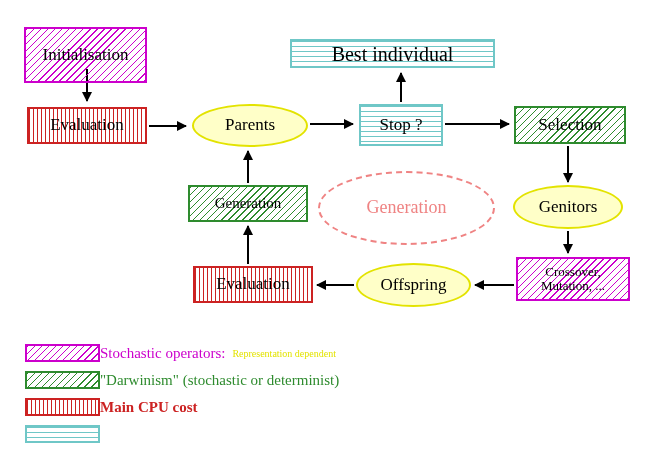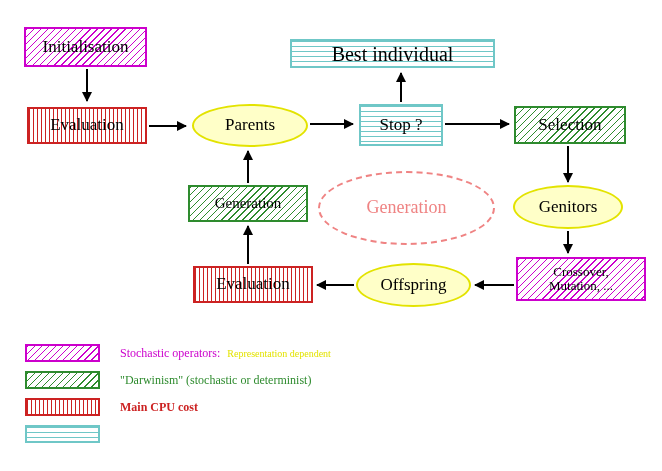--- a/index.html
+++ b/index.html
@@ -71,22 +71,21 @@
     display: flex;
     align-items: center;
     height: 20px;
   }
   .legend-swatch {
     width: 75px;
     height: 18px;
     flex: 0 0 75px;
   }
   .legend-label {
-    margin-left: 20px;
-    font-size: 12px;
+    font-size: 15px;
     white-space: nowrap;
   }
   .legend-label-extra {
     margin-left: 7px;
     font-size: 10px;
     white-space: nowrap;
   }
   .c-magenta { color: var(--magenta, #cc00cc); }
   .c-yellow  { color: var(--yellow, #e3e300); }
   .c-green   { color: var(--green, #2e8b2e); }
@@ -111,21 +110,21 @@
     <line x1="401" y1="102" x2="401" y2="73" stroke="#000" stroke-width="2" marker-end="url(#ah)"></line>
     <line x1="445" y1="124" x2="509" y2="124" stroke="#000" stroke-width="2" marker-end="url(#ah)"></line>
     <line x1="568" y1="146" x2="568" y2="182" stroke="#000" stroke-width="2" marker-end="url(#ah)"></line>
     <line x1="568" y1="231" x2="568" y2="253" stroke="#000" stroke-width="2" marker-end="url(#ah)"></line>
     <line x1="514" y1="285" x2="475" y2="285" stroke="#000" stroke-width="2" marker-end="url(#ah)"></line>
     <line x1="354" y1="285" x2="317" y2="285" stroke="#000" stroke-width="2" marker-end="url(#ah)"></line>
     <line x1="248" y1="264" x2="248" y2="226" stroke="#000" stroke-width="2" marker-end="url(#ah)"></line>
     <line x1="248" y1="183" x2="248" y2="151" stroke="#000" stroke-width="2" marker-end="url(#ah)"></line>
   </svg>
 
-  <div class="node hatch-magenta" style="left:24px; top:27px; width:123px; height:40px;">
+  <div class="node hatch-magenta" style="left:24px; top:27px; width:123px; height:56px;">
     <span>Initialisation</span>
   </div>
 
   <div class="node stripes-red" style="left:27px; top:107px; width:120px; height:37px;">
     <span>Evaluation</span>
   </div>
 
   <div class="node ellipse" style="left:192px; top:104px; width:116px; height:43px;">
     <span>Parents</span>
   </div>
@@ -139,21 +138,21 @@
   </div>
 
   <div class="node hatch-green" style="left:514px; top:106px; width:112px; height:38px;">
     <span>Selection</span>
   </div>
 
   <div class="node ellipse" style="left:513px; top:185px; width:110px; height:44px;">
     <span>Genitors</span>
   </div>
 
-  <div class="node hatch-magenta small-label" style="left:516px; top:257px; width:130px; height:44px;">
+  <div class="node hatch-magenta small-label" style="left:516px; top:257px; width:114px; height:44px;">
     <span>Crossover,</span>
     <span>Mutation, ...</span>
   </div>
 
   <div class="node ellipse" style="left:356px; top:263px; width:115px; height:44px;">
     <span>Offspring</span>
   </div>
 
   <div class="node stripes-red" style="left:193px; top:266px; width:120px; height:37px;">
     <span>Evaluation</span>

